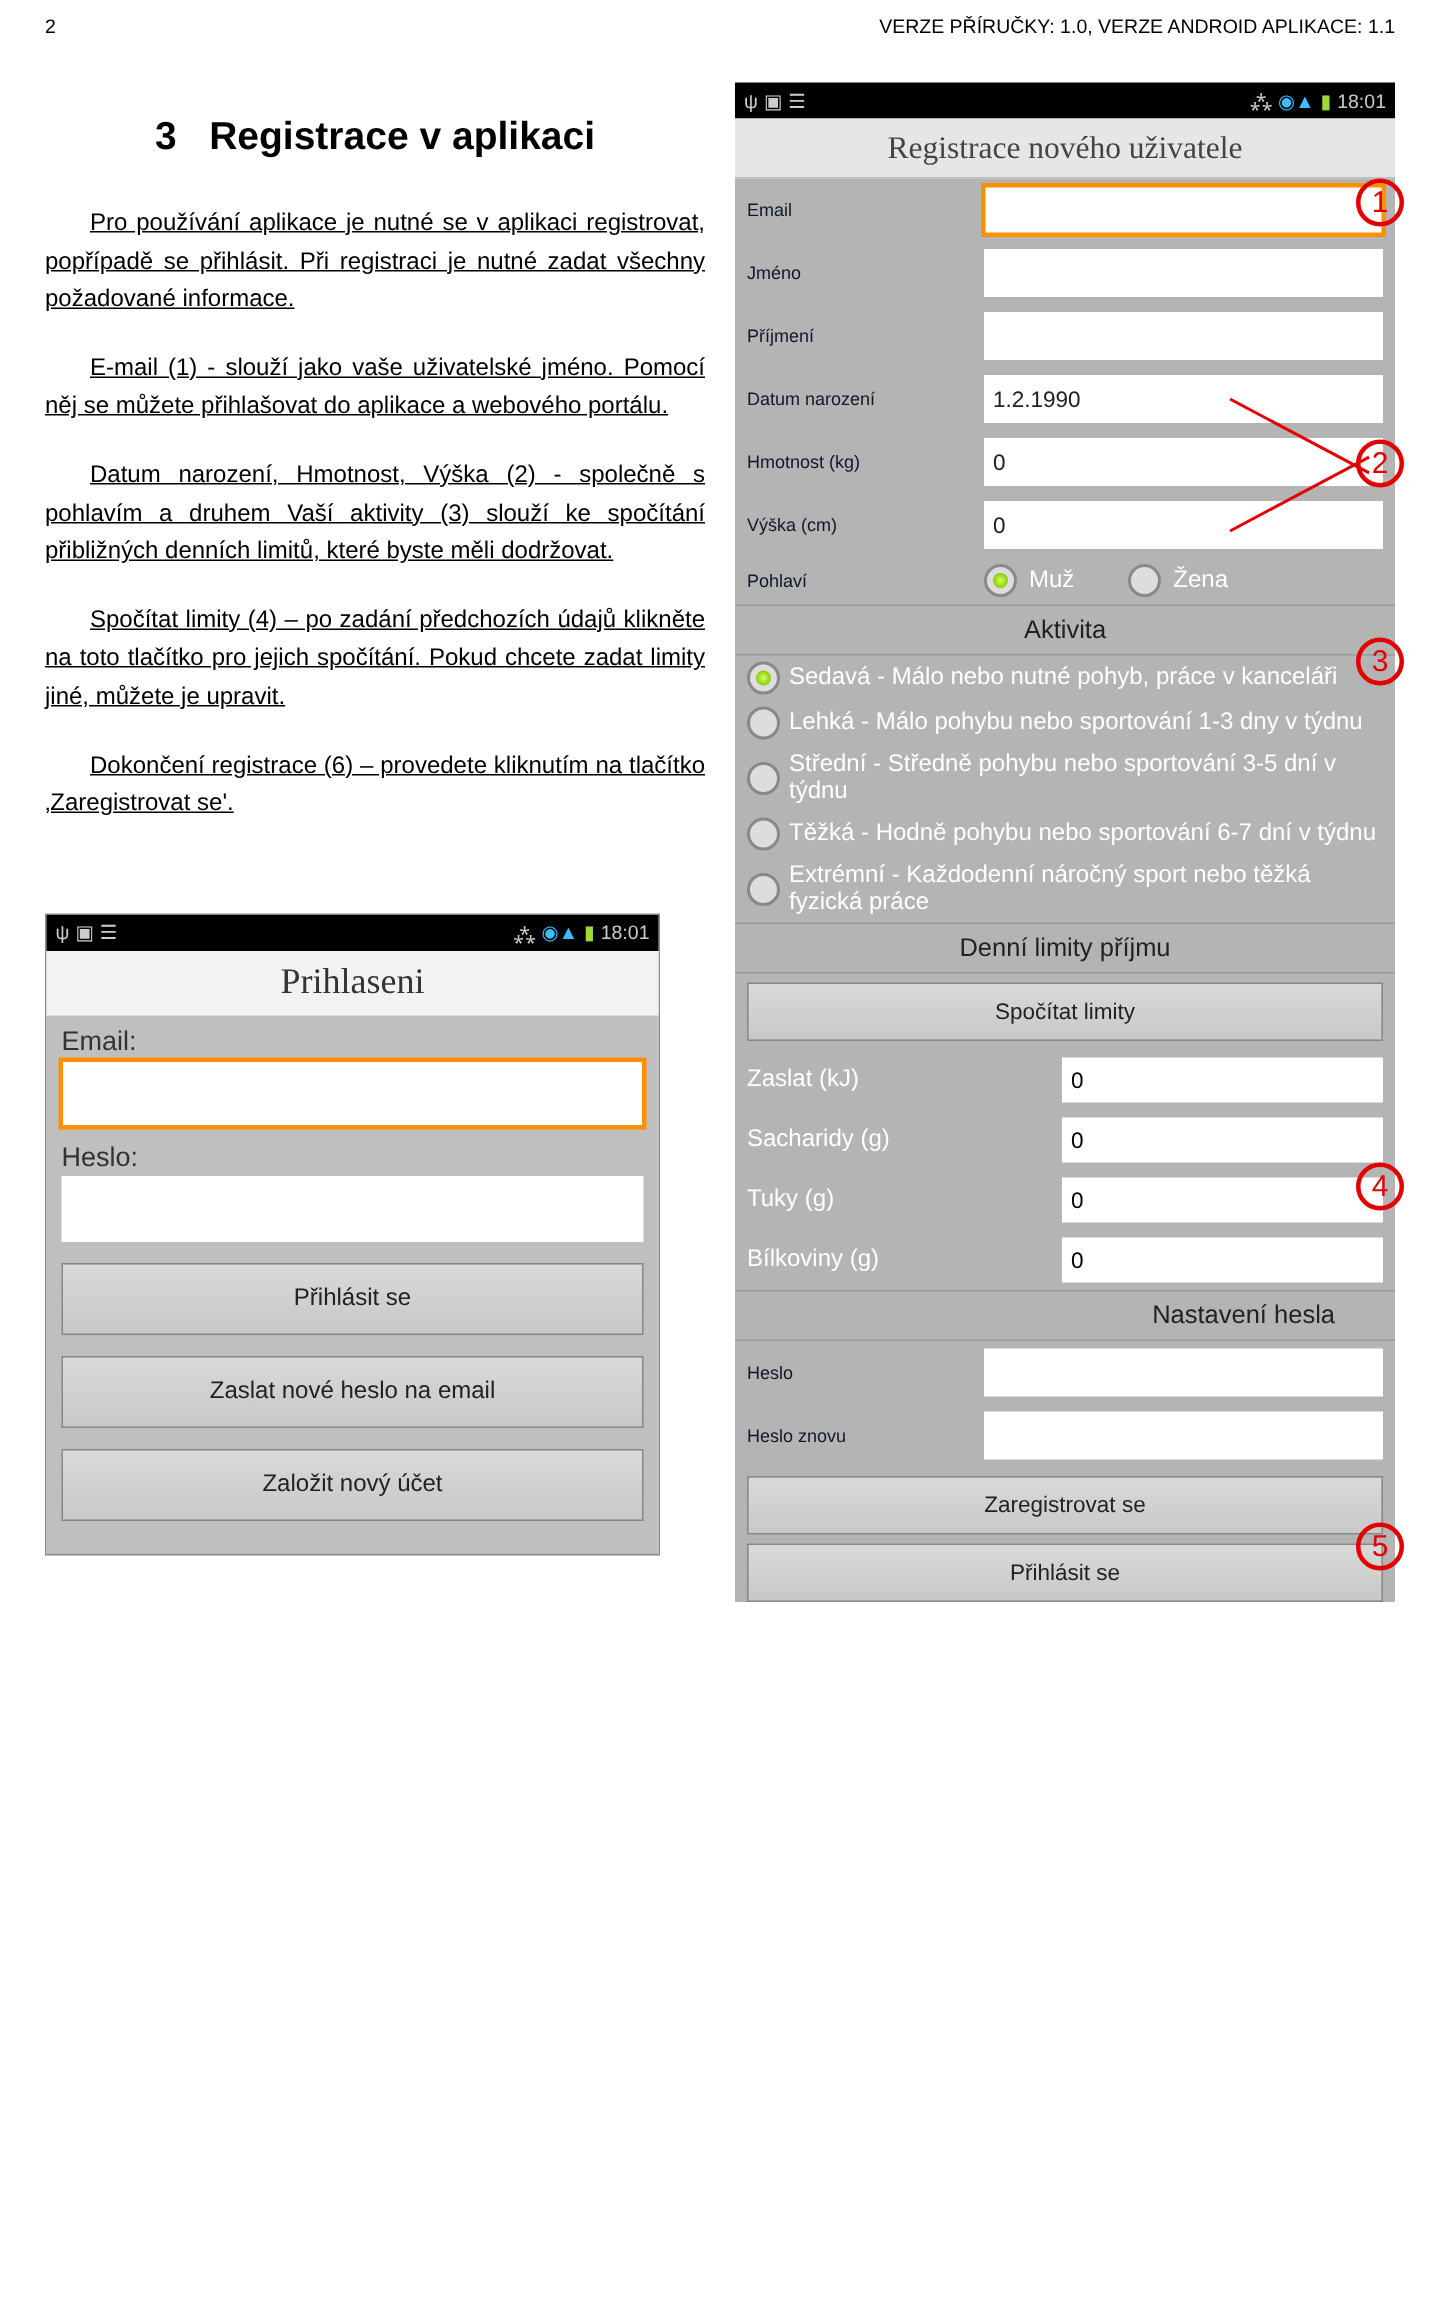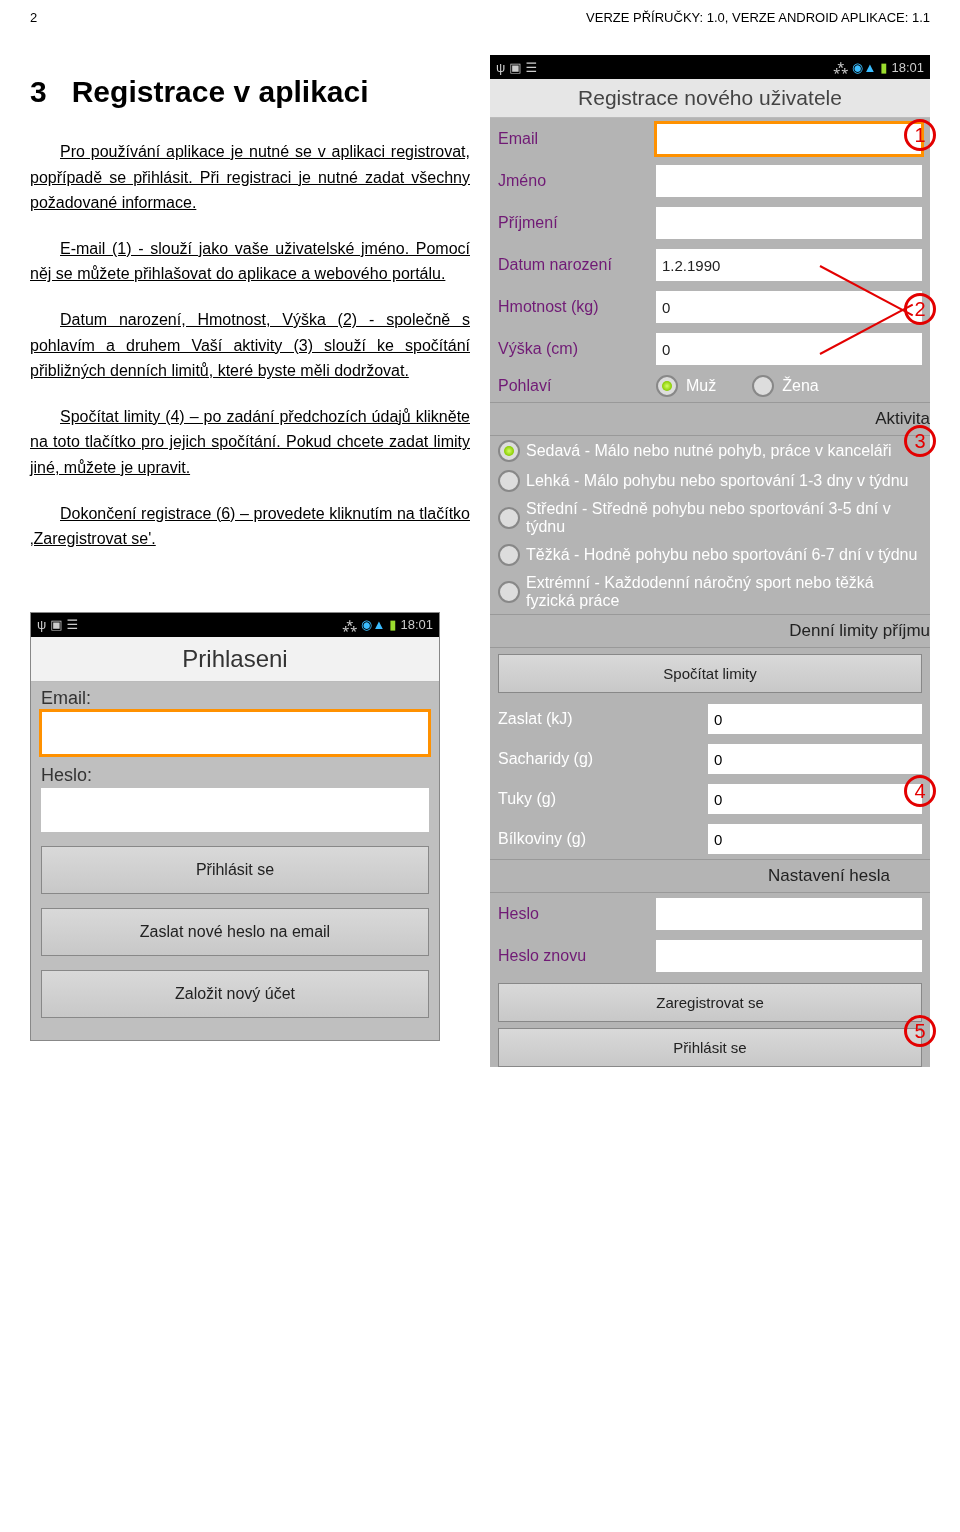--- a/index.html
+++ b/index.html
@@ -28,23 +28,24 @@
   .left-col {
     width: 440px;
     flex-shrink: 0;
   }
   .right-col {
     width: 440px;
     flex-shrink: 0;
     position: relative;
   }
   h2.section-title {
-    font-size: 30px;
+    font-size: 26px;
     font-weight: bold;
     margin: 20px 0 30px 0;
+    text-align: center;
   }
   .body-text {
     font-size: 16px;
     line-height: 1.6;
     text-align: justify;
     margin-bottom: 20px;
   }
   .indent { text-indent: 30px; text-decoration: underline; }
 
   
@@ -63,39 +64,40 @@
   .signal-blue { color:#3bbdff; }
   .battery-green { color:#9bdc2e; }
 
   .screen-title-bar {
     background: #e6e6e6;
     color: #444;
     font-size: 21px;
     text-align: center;
     padding: 7px 0;
     border-bottom: 1px solid #bbb;
+    font-family: Liberation Serif, serif;
   }
   .screen-title-bar.light {
     background: #f2f2f2;
     color: #333;
     font-size: 24px;
     padding: 8px 0;
   }
   .form-area {
     background: #b4b4b4;
   }
   .form-row {
     display: flex;
     align-items: center;
     padding: 5px 8px;
     gap: 8px;
   }
   .form-label {
-    color: #701a75;
-    font-size: 16px;
+    color: #0f172a;
+    font-size: 12px;
     width: 150px;
     flex-shrink: 0;
   }
   .text-input {
     flex: 1;
     height: 32px;
     background: #fff;
     border: none;
     padding: 0 6px;
     font-size: 15px;
@@ -121,21 +123,21 @@
   }
   .radio-circle.selected::after {
     content:"";
     width:10px; height:10px; border-radius:50%;
     background: radial-gradient(circle,#d6ff66 0%,#88cc00 70%);
   }
   .radio-label-white { color:#fff; font-size:16px; }
   .section-header {
     background:#b4b4b4;
     color:#222;
-    text-align:right;
+    text-align:center;
     font-size:17px;
     padding:6px 0;
     border-top:1px solid #999;
     border-bottom:1px solid #999;
   }
   .android-button {
     display:block;
     background: linear-gradient(#d9d9d9,#c8c8c8);
     border:1px solid #888;
     margin:6px 8px;

